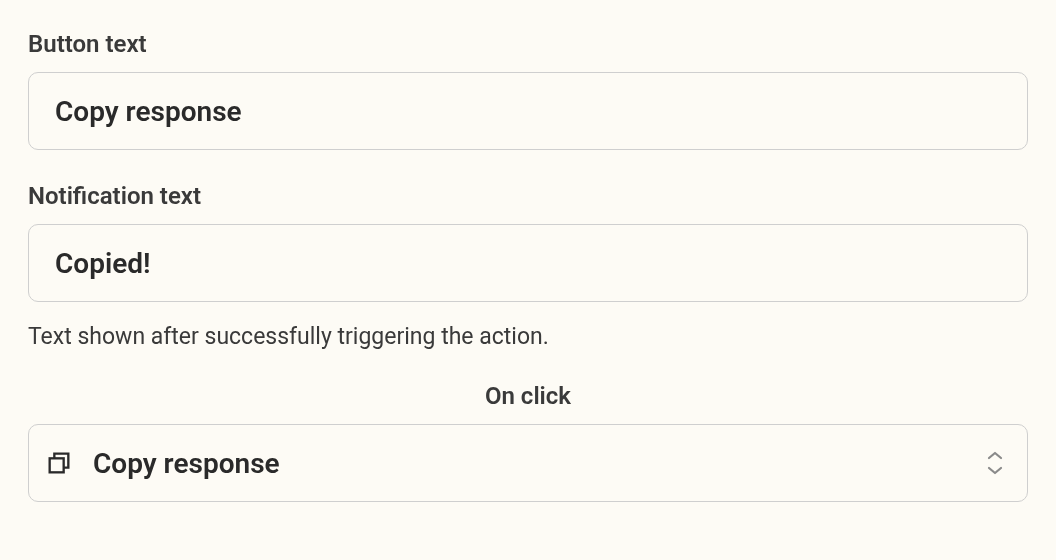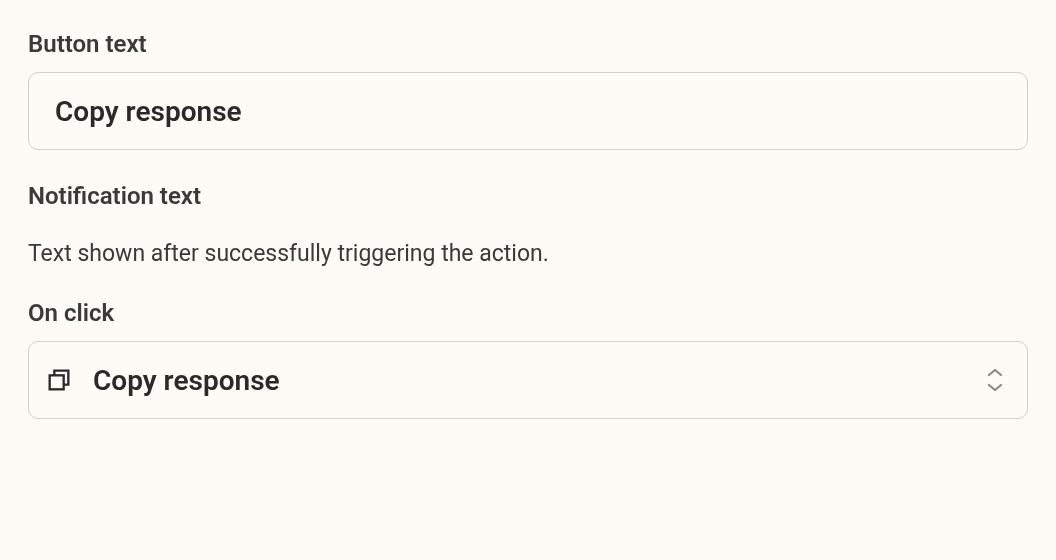--- a/index.html
+++ b/index.html
@@ -11,21 +11,21 @@
     background: #fdfbf5;
     font-family: -apple-system, BlinkMacSystemFont, "Segoe UI", Roboto, Helvetica, Arial, sans-serif;
     color: #333;
   }
   .form {
     padding: 30px 28px 16px 28px;
   }
   .field {
     margin-bottom: 32px;
   }
-  .field:last-child { margin-bottom: 16px; }
+  .field:last-child { margin-bottom: 16px; text-align: center; }
   .label {
     font-size: 24px;
     font-weight: 600;
     color: #3a3a3a;
     margin-bottom: 14px;
     display: block;
   }
   .text-input {
     width: 100%;
     height: 78px;
@@ -35,21 +35,21 @@
     font-size: 28px;
     font-weight: 600;
     color: #2a2a2a;
     padding: 0 26px;
     outline: none;
     font-family: inherit;
   }
   .help-text {
     font-size: 23px;
     color: #3a3a3a;
-    margin-top: 30px;
+    margin-top: 21px;
     font-weight: 400;
   }
   .select-wrap {
     position: relative;
     width: 100%;
   }
   .select {
     width: 100%;
     height: 78px;
     border: 1px solid #cfcfcf;
@@ -94,20 +94,21 @@
 
 <div class="form">
 
   <div class="field">
     <label class="label">Button text</label>
     <input type="text" class="text-input" value="Copy response" style="">
   </div>
 
   <div class="field">
     <label class="label">Notification text</label>
+    <input type="text" class="text-input" value="Copied!" style="">
     <div class="help-text">Text shown after successfully triggering the action.</div>
   </div>
 
   <div class="field">
     <label class="label">On click</label>
     <div class="select-wrap">
       <div class="select">
         <span class="select-icon">
           <svg width="28" height="28" viewBox="0 0 24 24" fill="none" stroke="#2a2a2a" stroke-width="2">
             <rect x="4" y="8" width="12" height="12"></rect>

